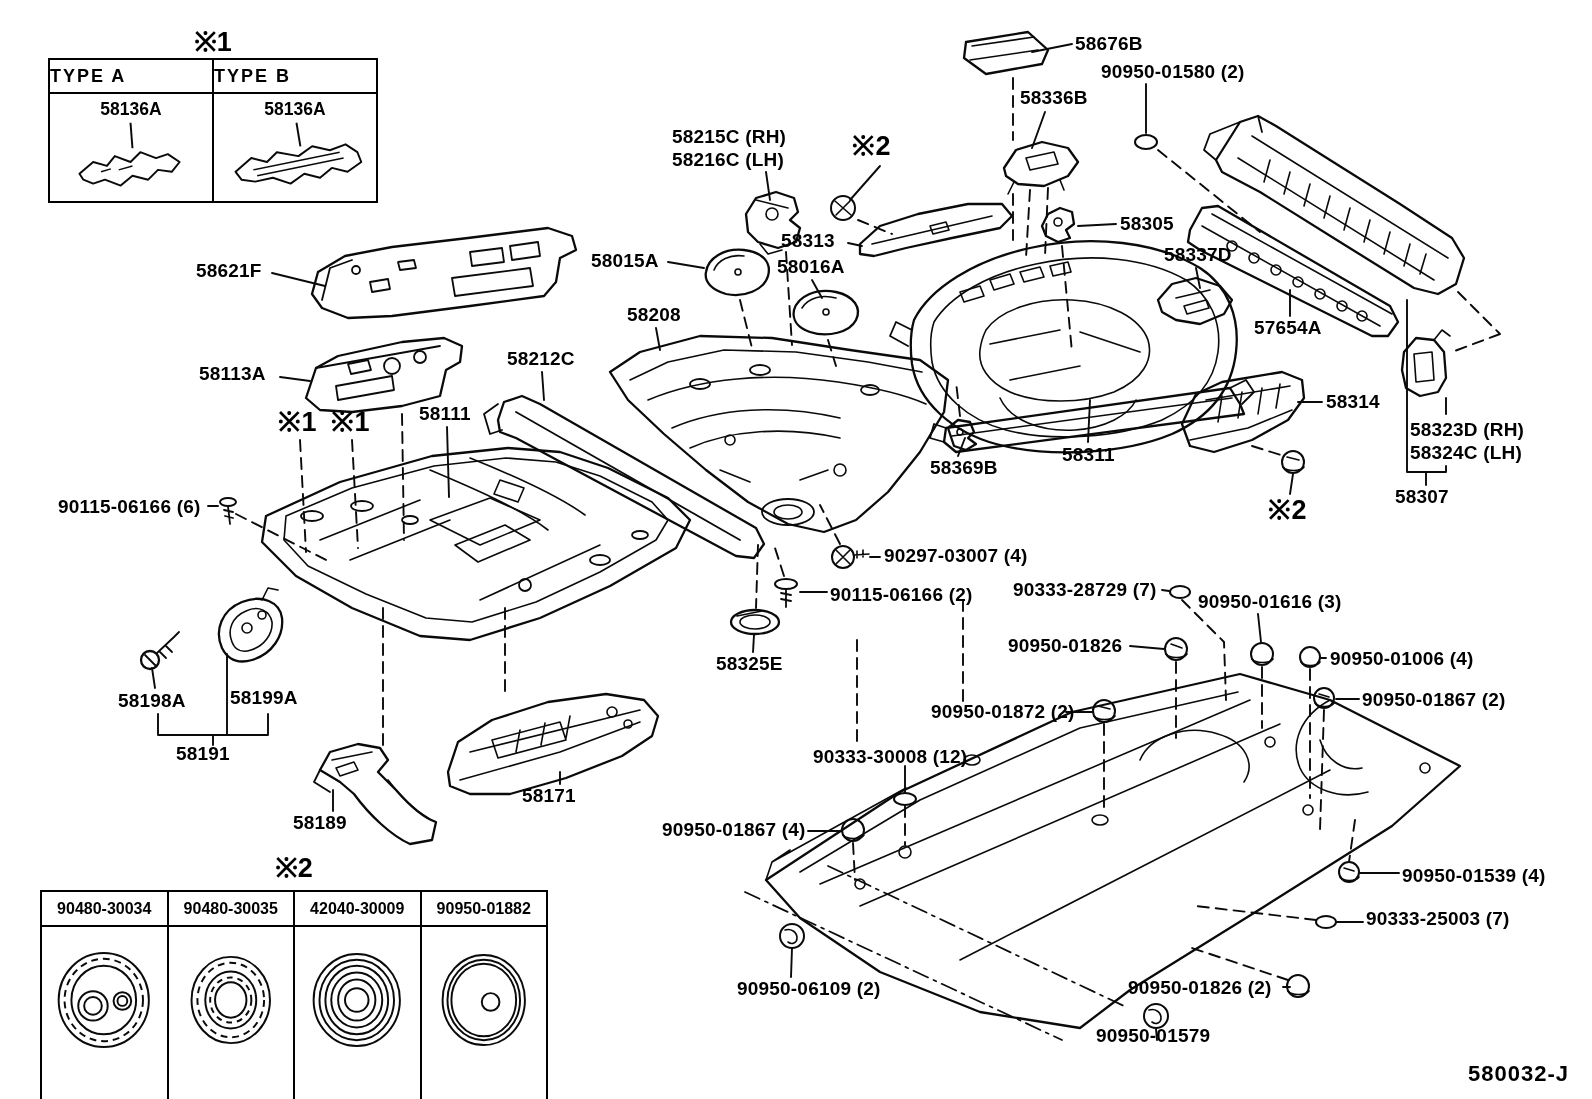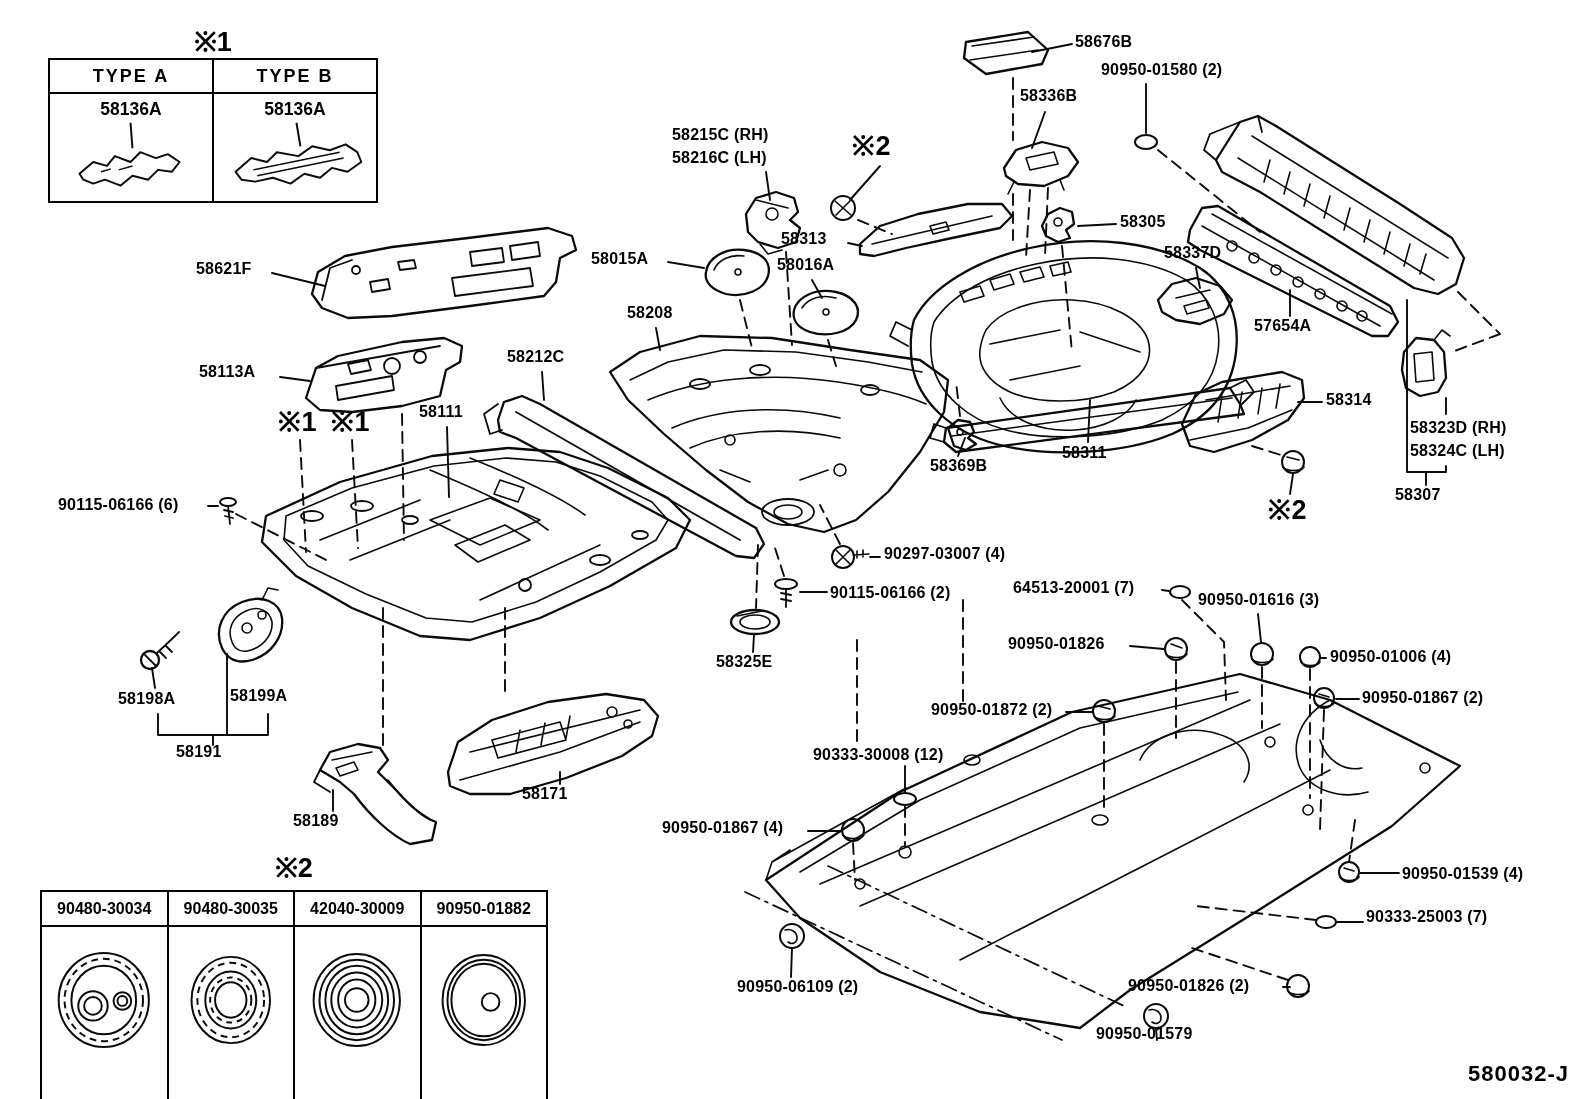--- a/index.html
+++ b/index.html
@@ -1,26 +1,26 @@
 <!DOCTYPE html>
 <html><head>
 <meta charset="utf-8">
 <style>
   html,body{margin:0;padding:0;background:#fff;}
   .stage{position:relative;width:1592px;height:1099px;background:#ffffff;
          font-family:"Liberation Sans",sans-serif;overflow:hidden;color:#000;}
   svg.art{position:absolute;left:0;top:0;}
-  .callout{position:absolute;font-weight:700;font-size:16px;letter-spacing:.2px;
+  .callout{position:absolute;font-weight:700;font-size:19px;letter-spacing:.2px;
            white-space:nowrap;line-height:1.06;color:#000;}
   .callout.big{letter-spacing:1px;}
   .inset{position:absolute;border:2.5px solid #000;background:#fff;box-sizing:border-box;display:flex;}
   .inset-symbol{position:absolute;font-weight:700;font-size:27px;text-align:center;color:#000;}
   .tb-col,.gb-col{flex:1;position:relative;border-right:2.5px solid #000;}
   .tb-col:last-child,.gb-col:last-child{border-right:none;}
-  .tb-hdr{height:32px;line-height:32px;text-align:center;font-weight:700;font-size:18px;
+  .tb-hdr{height:32px;line-height:32px;text-align:left;font-weight:700;font-size:18px;
           border-bottom:2.5px solid #000;letter-spacing:2px;}
   .tb-part{text-align:center;font-weight:700;font-size:17.5px;margin-top:5px;}
   .tb-art{position:absolute;left:0;top:62px;width:100%;height:80px;}
   .gb-hdr{height:33px;line-height:33px;text-align:center;font-weight:700;font-size:16px;
           border-bottom:2.5px solid #000;}
   .gb-art{position:absolute;left:0;top:33px;width:100%;height:150px;}
 </style>
 </head>
 <body>
 
@@ -388,21 +388,21 @@
       <div class="callout" style="left: 1254px; top: 318px;">57654A</div>
       <div class="callout" style="left: 1326px; top: 392px;">58314</div>
       <div class="callout" style="left: 1410px; top: 420px;">58323D (RH)</div>
       <div class="callout" style="left: 1410px; top: 443px;">58324C (LH)</div>
       <div class="callout" style="left: 1395px; top: 487px;">58307</div>
       <div class="callout big" style="left: 1268px; top: 496px; font-size: 27px;">※2</div>
       <div class="callout" style="left: 930px; top: 458px;">58369B</div>
       <div class="callout" style="left: 1062px; top: 445px;">58311</div>
       <div class="callout" style="left: 884px; top: 546px;">90297-03007 (4)</div>
       <div class="callout" style="left: 830px; top: 585px;">90115-06166 (2)</div>
-      <div class="callout" style="left: 1013px; top: 580px;">64513-20001 (7)</div>
+      <div class="callout" style="left: 1013px; top: 580px;">90333-28729 (7)</div>
       <div class="callout" style="left: 1198px; top: 592px;">90950-01616 (3)</div>
       <div class="callout" style="left: 1008px; top: 636px;">90950-01826</div>
       <div class="callout" style="left: 1330px; top: 649px;">90950-01006 (4)</div>
       <div class="callout" style="left: 1362px; top: 690px;">90950-01867 (2)</div>
       <div class="callout" style="left: 716px; top: 654px;">58325E</div>
       <div class="callout" style="left: 931px; top: 702px;">90950-01872 (2)</div>
       <div class="callout" style="left: 813px; top: 747px;">90333-30008 (12)</div>
       <div class="callout" style="left: 662px; top: 820px;">90950-01867 (4)</div>
       <div class="callout" style="left: 118px; top: 691px;">58198A</div>
       <div class="callout" style="left: 230px; top: 688px;">58199A</div>

